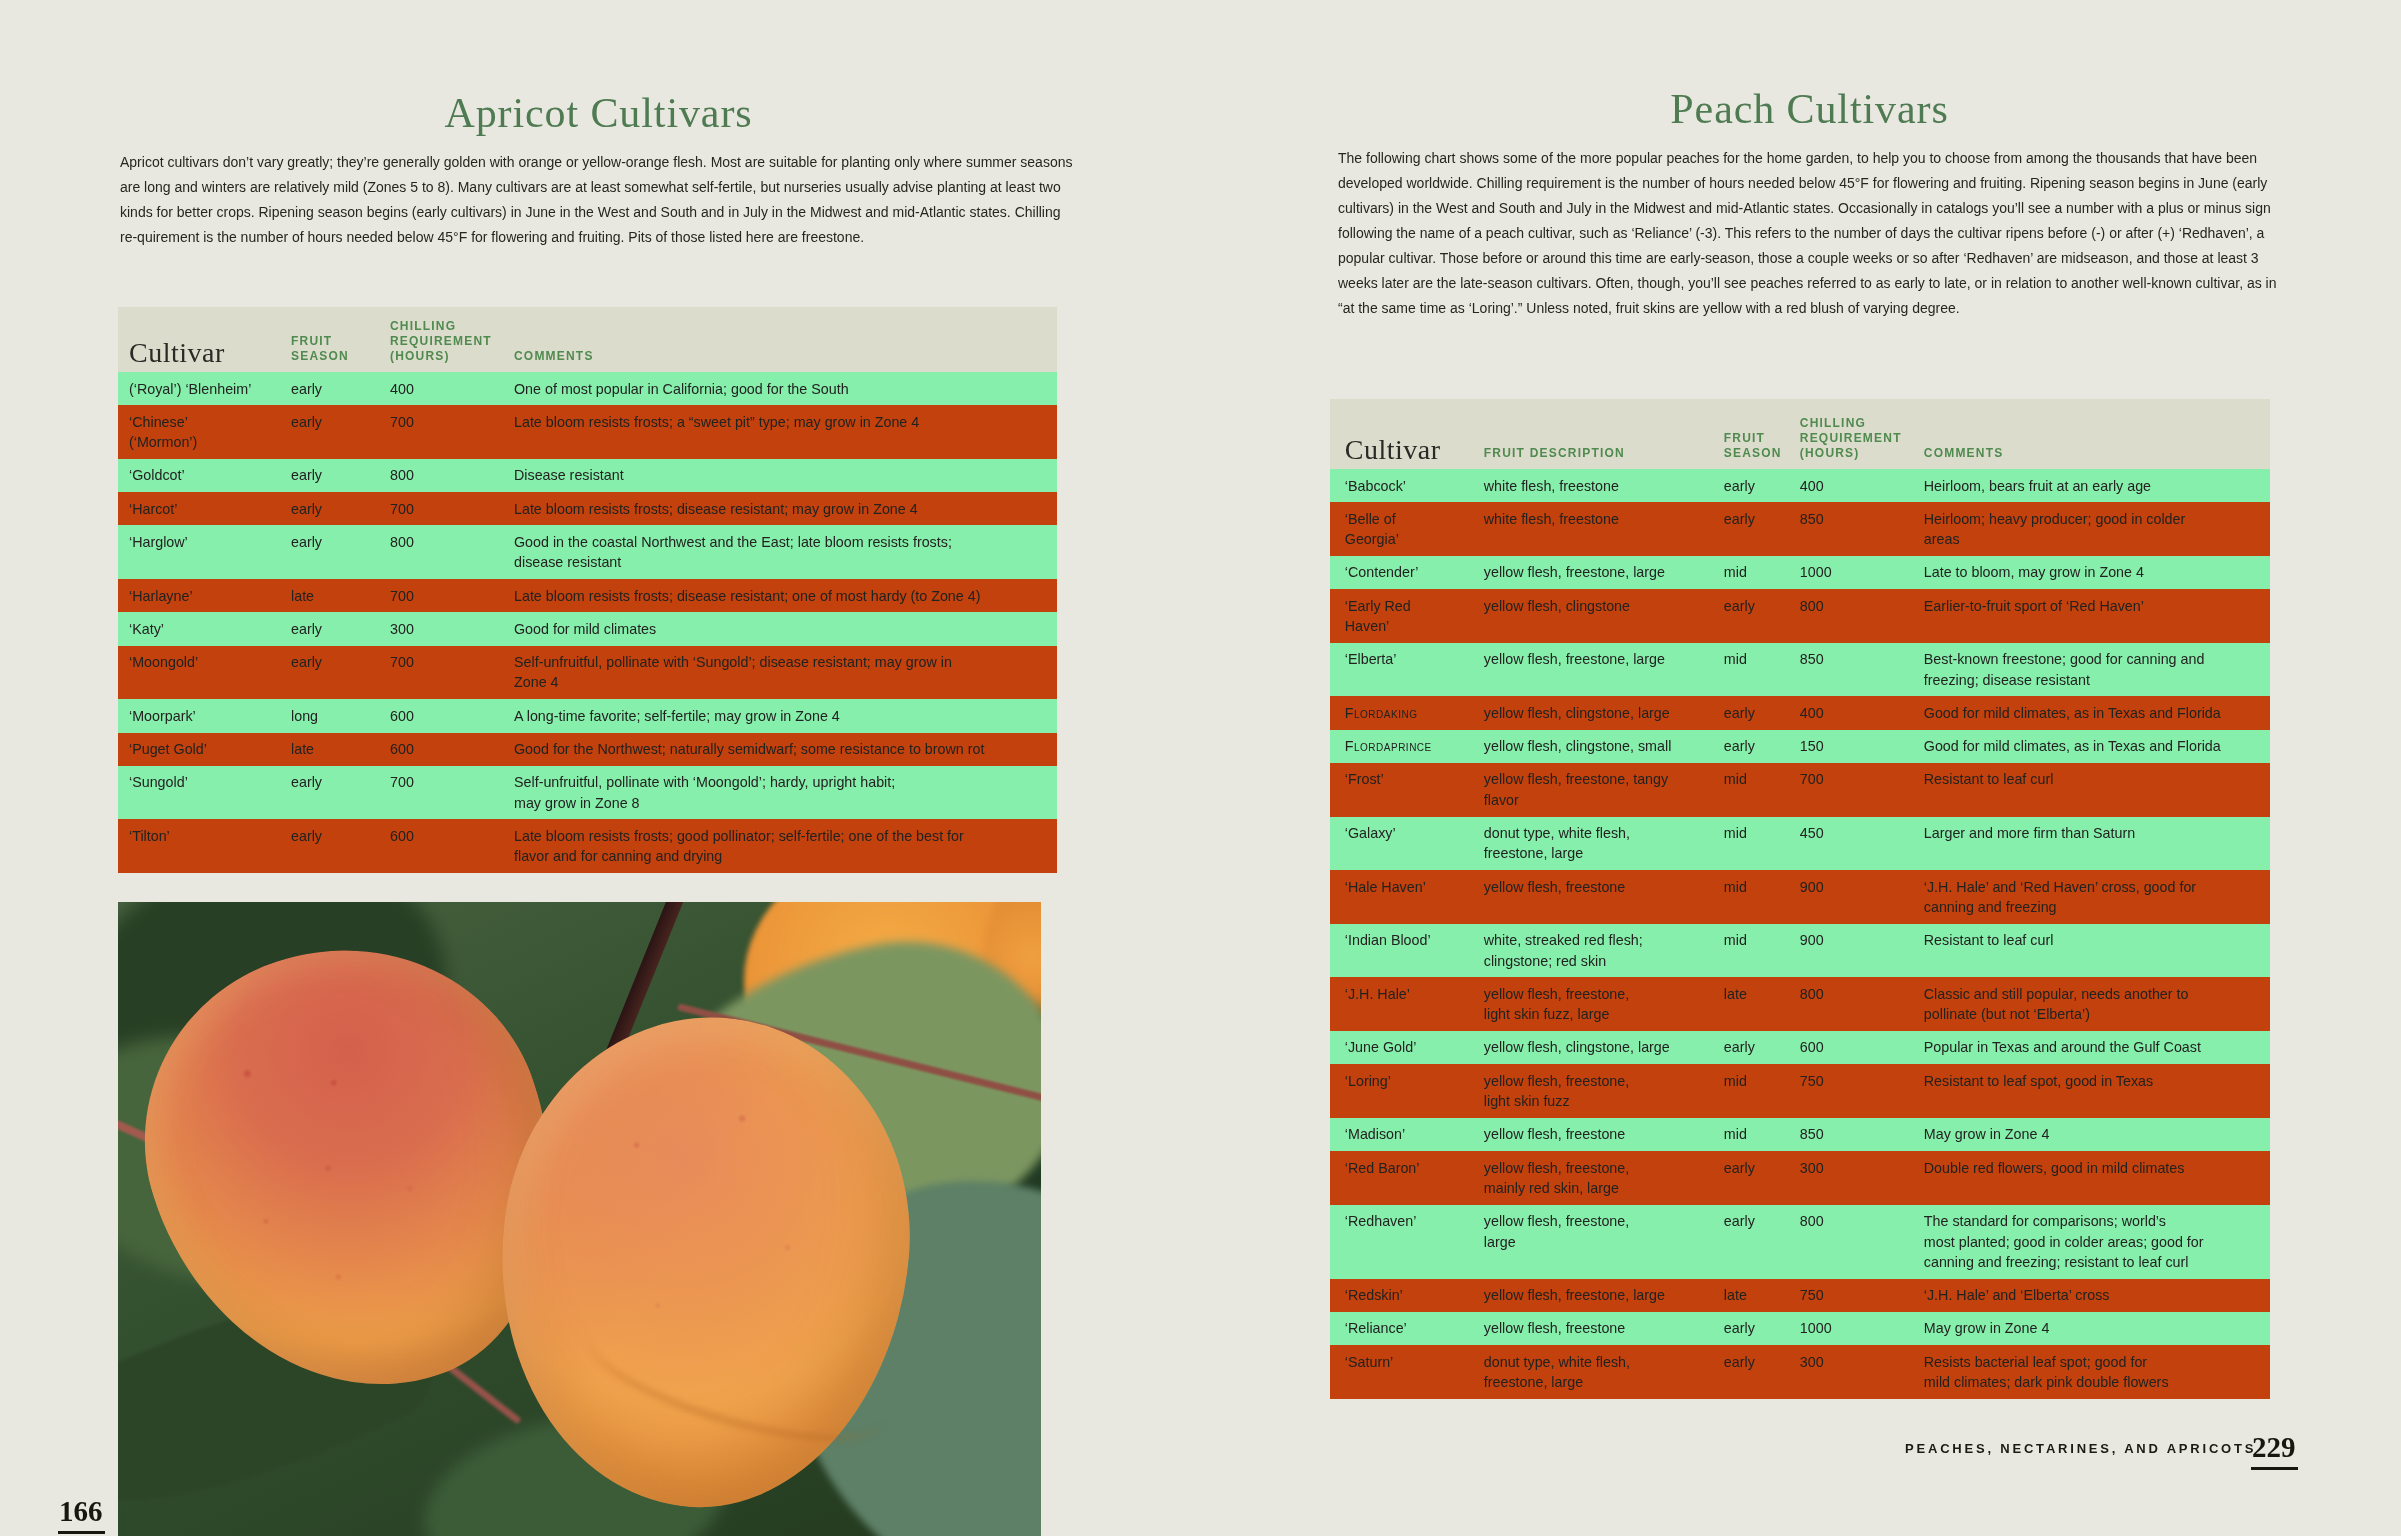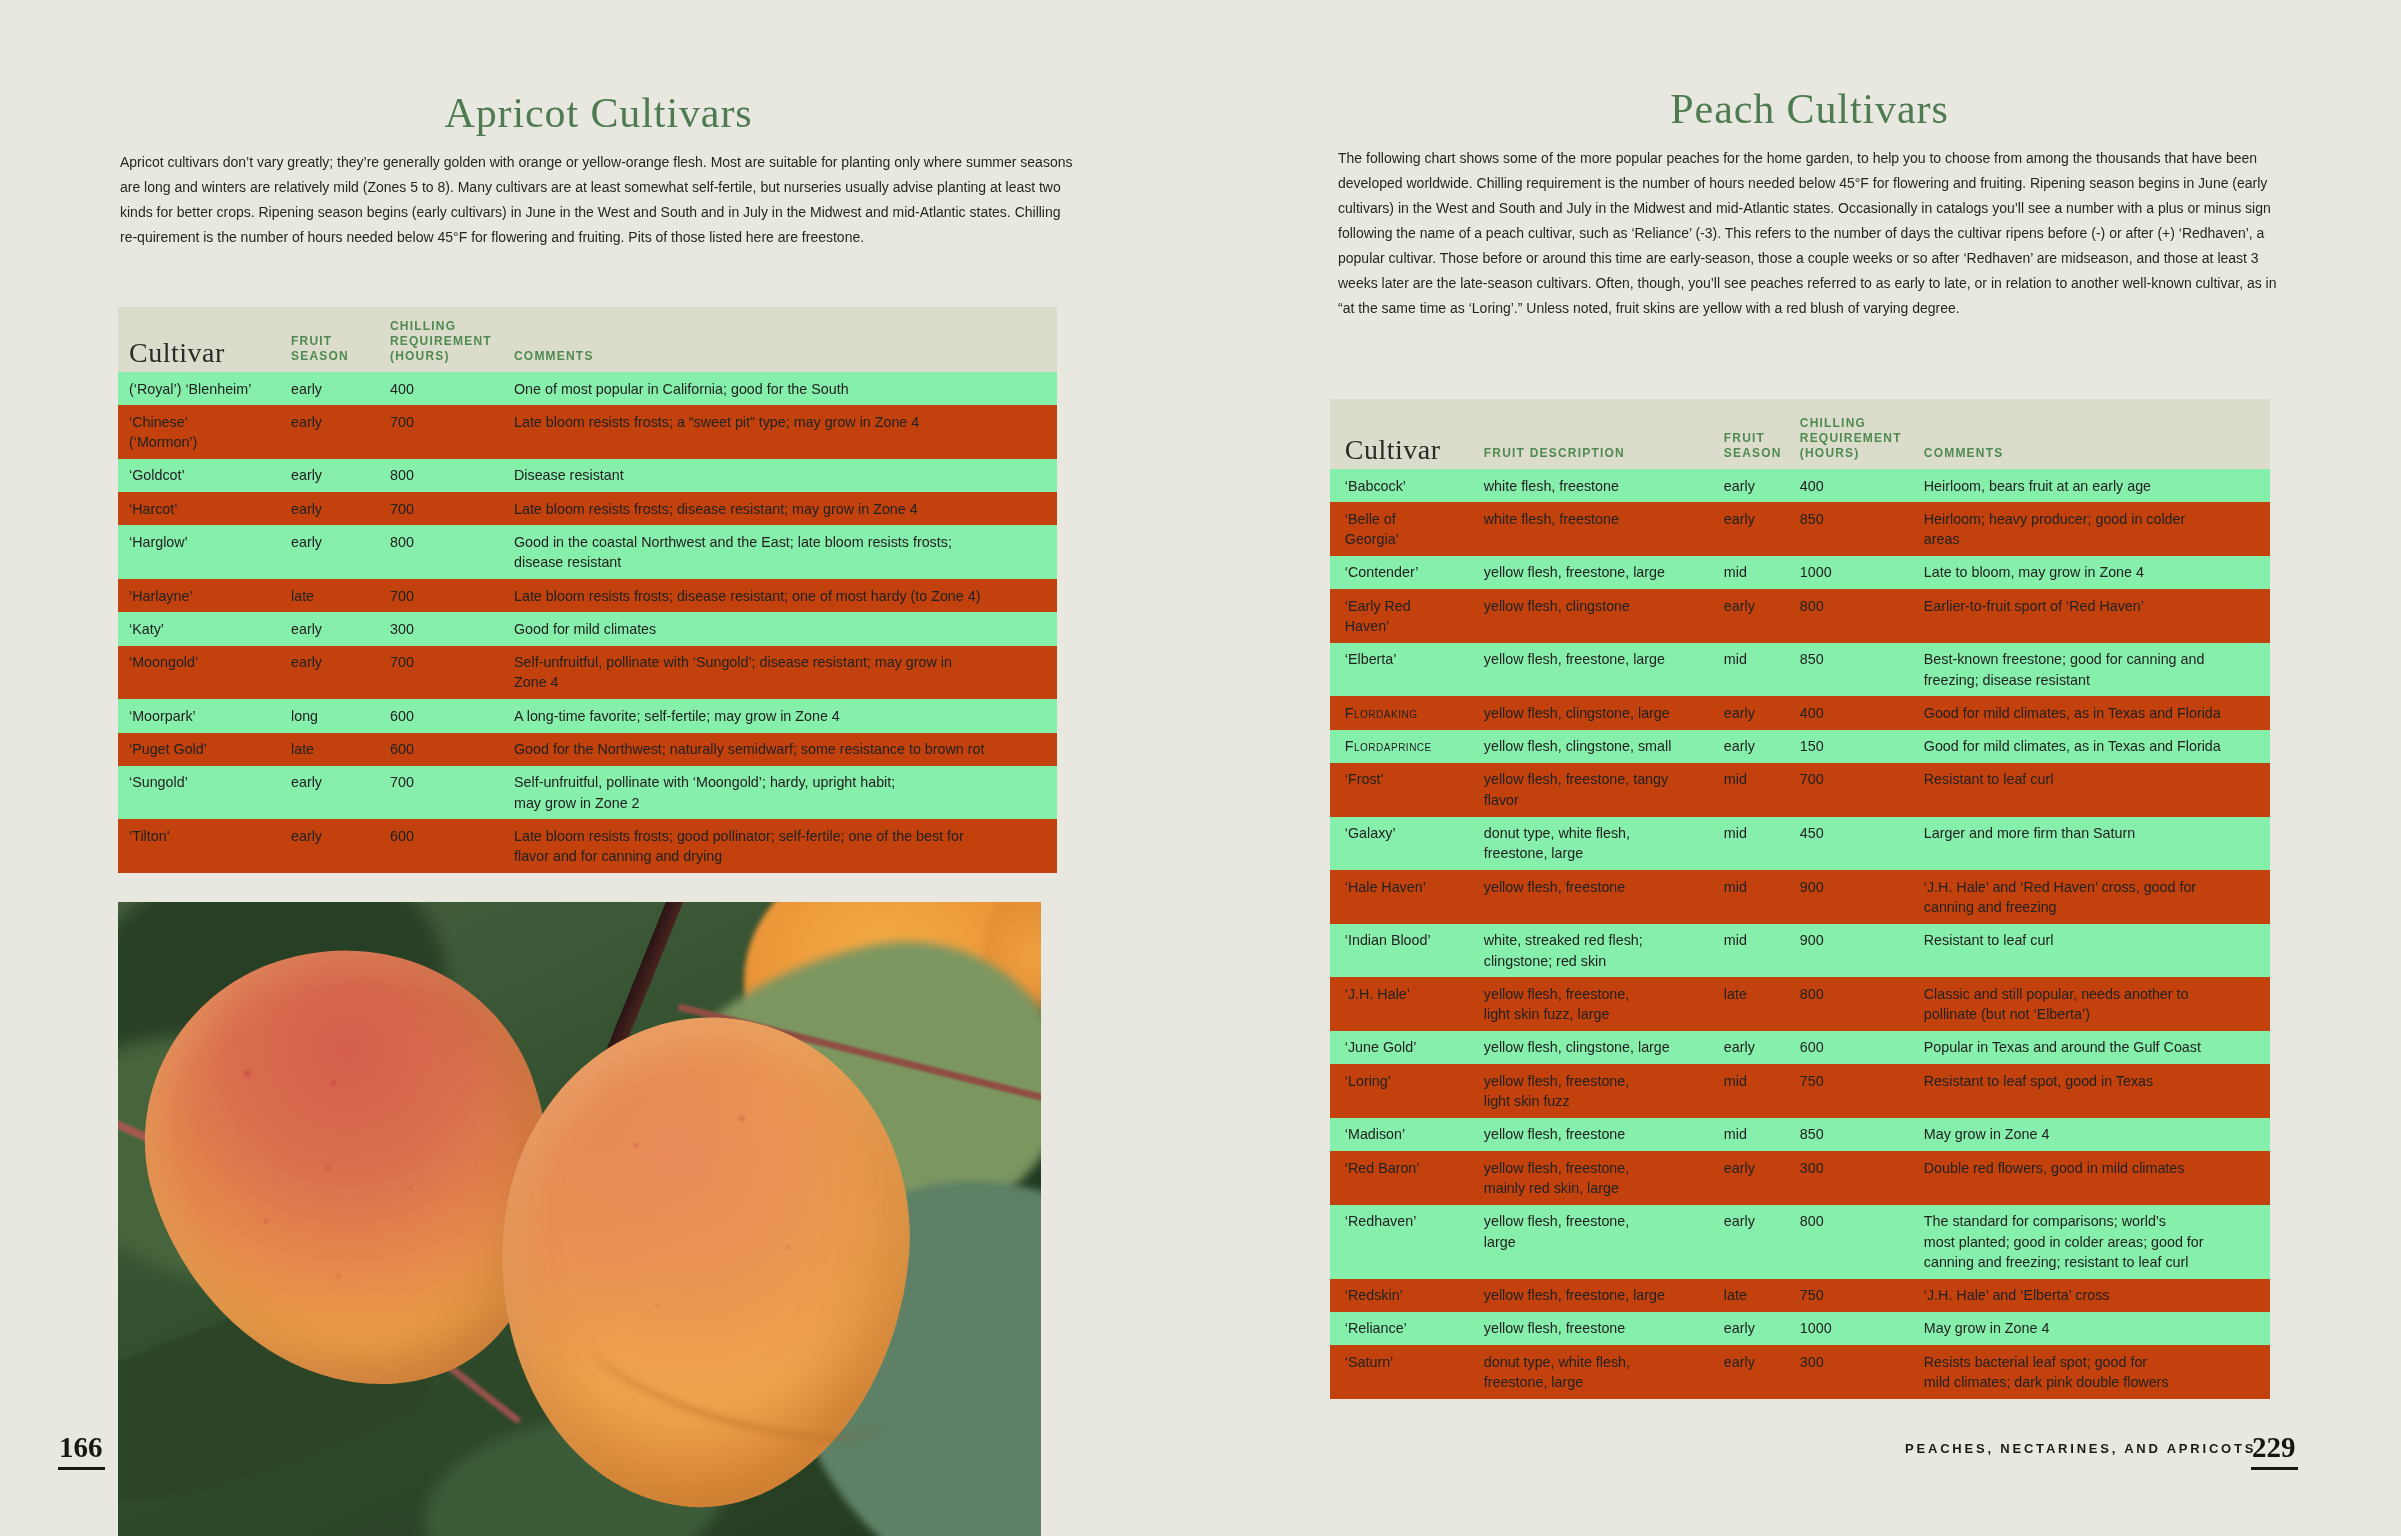--- a/index.html
+++ b/index.html
@@ -43,21 +43,21 @@
   #table-right .trow,#table-right .thead{padding-left:14.8px;}
   #table-right .c0{width:139px;flex:none;}
   #table-right .c1{width:240px;flex:none;}
   #table-right .c2{width:76px;flex:none;}
   #table-right .c3{width:124px;flex:none;}
   #table-right .c4{flex:1;padding-right:13px;}
 
   
   .pagenum{position:absolute;font-family:"Liberation Serif",serif;font-weight:bold;
     font-size:29px;color:#17170f;border-bottom:3.7px solid #17170f;padding:0 2.8px 2.8px 0.9px;}
-  #pagenum-left{left:58px;top:1431px;}
+  #pagenum-left{left:58px;top:1495px;}
   #pagenum-right{left:2251px;top:1431px;}
   .running-foot{position:absolute;left:1905px;top:1441px;font-size:13px;font-weight:bold;
     letter-spacing:2.8px;color:#1a1a16;}
 
   
   .photo{position:absolute;left:118px;top:902px;width:923px;height:635px;overflow:hidden;
     background:linear-gradient(155deg,#4a6340 0%,#33502f 40%,#23391f 100%);}
   .photo *{position:absolute;}
   .blob{filter:blur(9.2px);}
   .leaf-darktl{left:-55px;top:-46px;width:388px;height:305px;background:#273f24;border-radius:50%;transform:rotate(-20deg);}
@@ -187,21 +187,21 @@
           <span class="tcell c0">‘Puget Gold’</span>
           <span class="tcell c1">late</span>
           <span class="tcell c2">600</span>
           <span class="tcell c3">Good for the Northwest; naturally semidwarf; some resistance to brown rot</span>
         </div>
         <div class="trow white">
           <span class="tcell c0">‘Sungold’</span>
           <span class="tcell c1">early</span>
           <span class="tcell c2">700</span>
           <span class="tcell c3">Self-unfruitful, pollinate with ‘Moongold’; hardy, upright habit;
-may grow in Zone 2</span>
+may grow in Zone 8</span>
         </div>
         <div class="trow beige">
           <span class="tcell c0">‘Tilton’</span>
           <span class="tcell c1">early</span>
           <span class="tcell c2">600</span>
           <span class="tcell c3">Late bloom resists frosts; good pollinator; self-fertile; one of the best for
 flavor and for canning and drying</span>
         </div>
       </div>
   </div>

